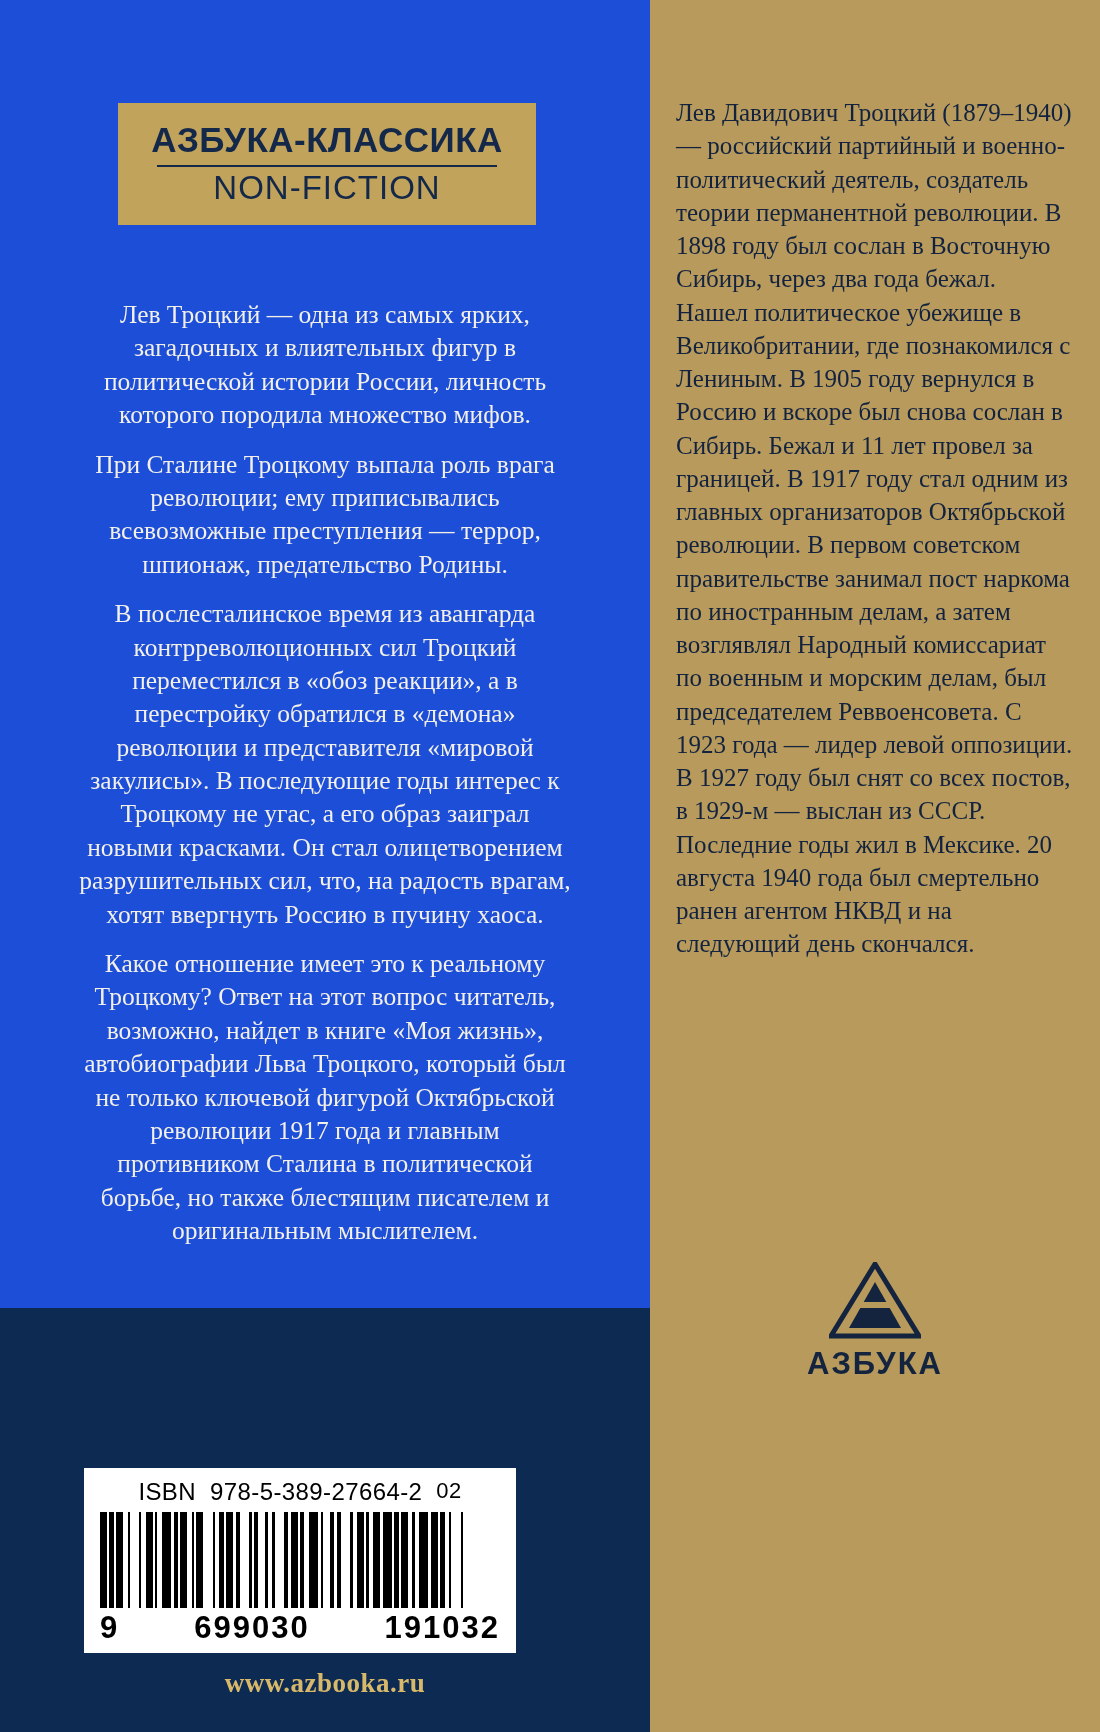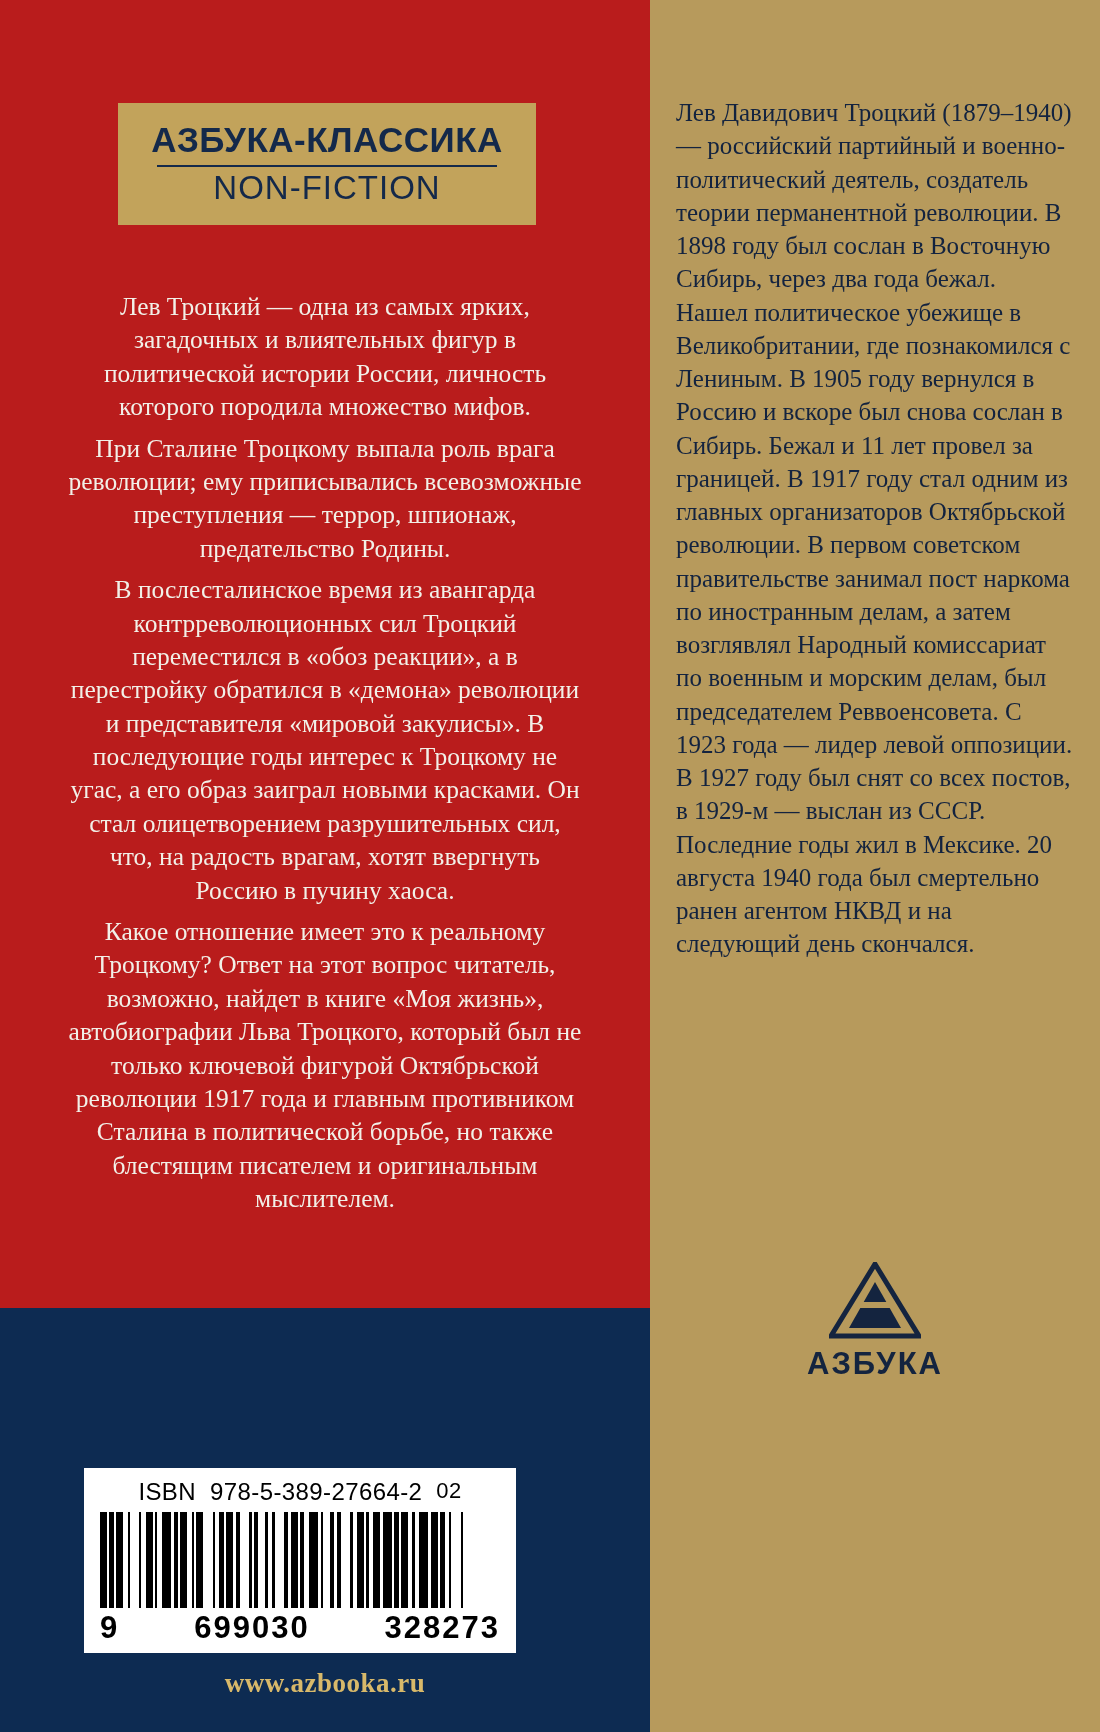--- a/index.html
+++ b/index.html
@@ -18,21 +18,21 @@
     width: 1100px;
     height: 1732px;
     display: flex;
     flex-direction: row;
   }
   
   .left-panel {
     position: relative;
     width: 650px;
     height: 1308px;
-    background: #b91c1c;
+    background: #1d4ed8;
     box-sizing: border-box;
   }
   .series-box {
     position: absolute;
     left: 118px;
     top: 103px;
     width: 418px;
     height: 122px;
     background: #c2a35b;
     display: flex;
@@ -67,21 +67,21 @@
     left: 60px;
     top: 282px;
     width: 530px;
     text-align: center;
     color: #f2f0e8;
     font-size: 25.5px;
     line-height: 1.31;
     font-family: "Liberation Serif", serif;
   }
   .blurb p {
-    margin: 8px;
+    margin: 16px;
   }
   
   .barcode-box {
     position: absolute;
     left: 84px;
     top: 1468px;
     width: 432px;
     height: 185px;
     background: #ffffff;
     box-sizing: border-box;
@@ -299,21 +299,21 @@
           <span style="width: 4.6px; background: rgb(0, 0, 0);"></span>
           <span style="width: 4.6px; background: rgb(255, 255, 255);"></span>
           <span style="width: 2.3px; background: rgb(0, 0, 0);"></span>
           <span style="width: 9.2px; background: rgb(255, 255, 255);"></span>
           <span style="width: 2.3px; background: rgb(0, 0, 0);"></span>
           <span style="width: 6.9px; background: rgb(255, 255, 255);"></span>
         </div>
       <div class="ean-digits">
         <span>9</span>
         <span>699030</span>
-        <span>328273</span>
+        <span>191032</span>
       </div>
     </div>
 
     <div class="site">www.azbooka.ru</div>
   </div>
 
   <div class="right-panel">
 
     <div class="bio">
       <p>Лев Давидович Троцкий (1879–1940) — российский партийный и военно-политический деятель, создатель теории перманентной революции. В 1898 году был сослан в Восточную Сибирь, через два года бежал. Нашел политическое убежище в Великобритании, где познакомился с Лениным. В 1905 году вернулся в Россию и вскоре был снова сослан в Сибирь. Бежал и 11 лет провел за границей. В 1917 году стал одним из главных организаторов Октябрьской революции. В первом советском правительстве занимал пост наркома по иностранным делам, а затем возглявлял Народный комиссариат по военным и морским делам, был председателем Реввоенсовета. С 1923 года — лидер левой оппозиции. В 1927 году был снят со всех постов, в 1929-м — выслан из СССР. Последние годы жил в Мексике. 20 августа 1940 года был смертельно ранен агентом НКВД и на следующий день скончался.</p>

